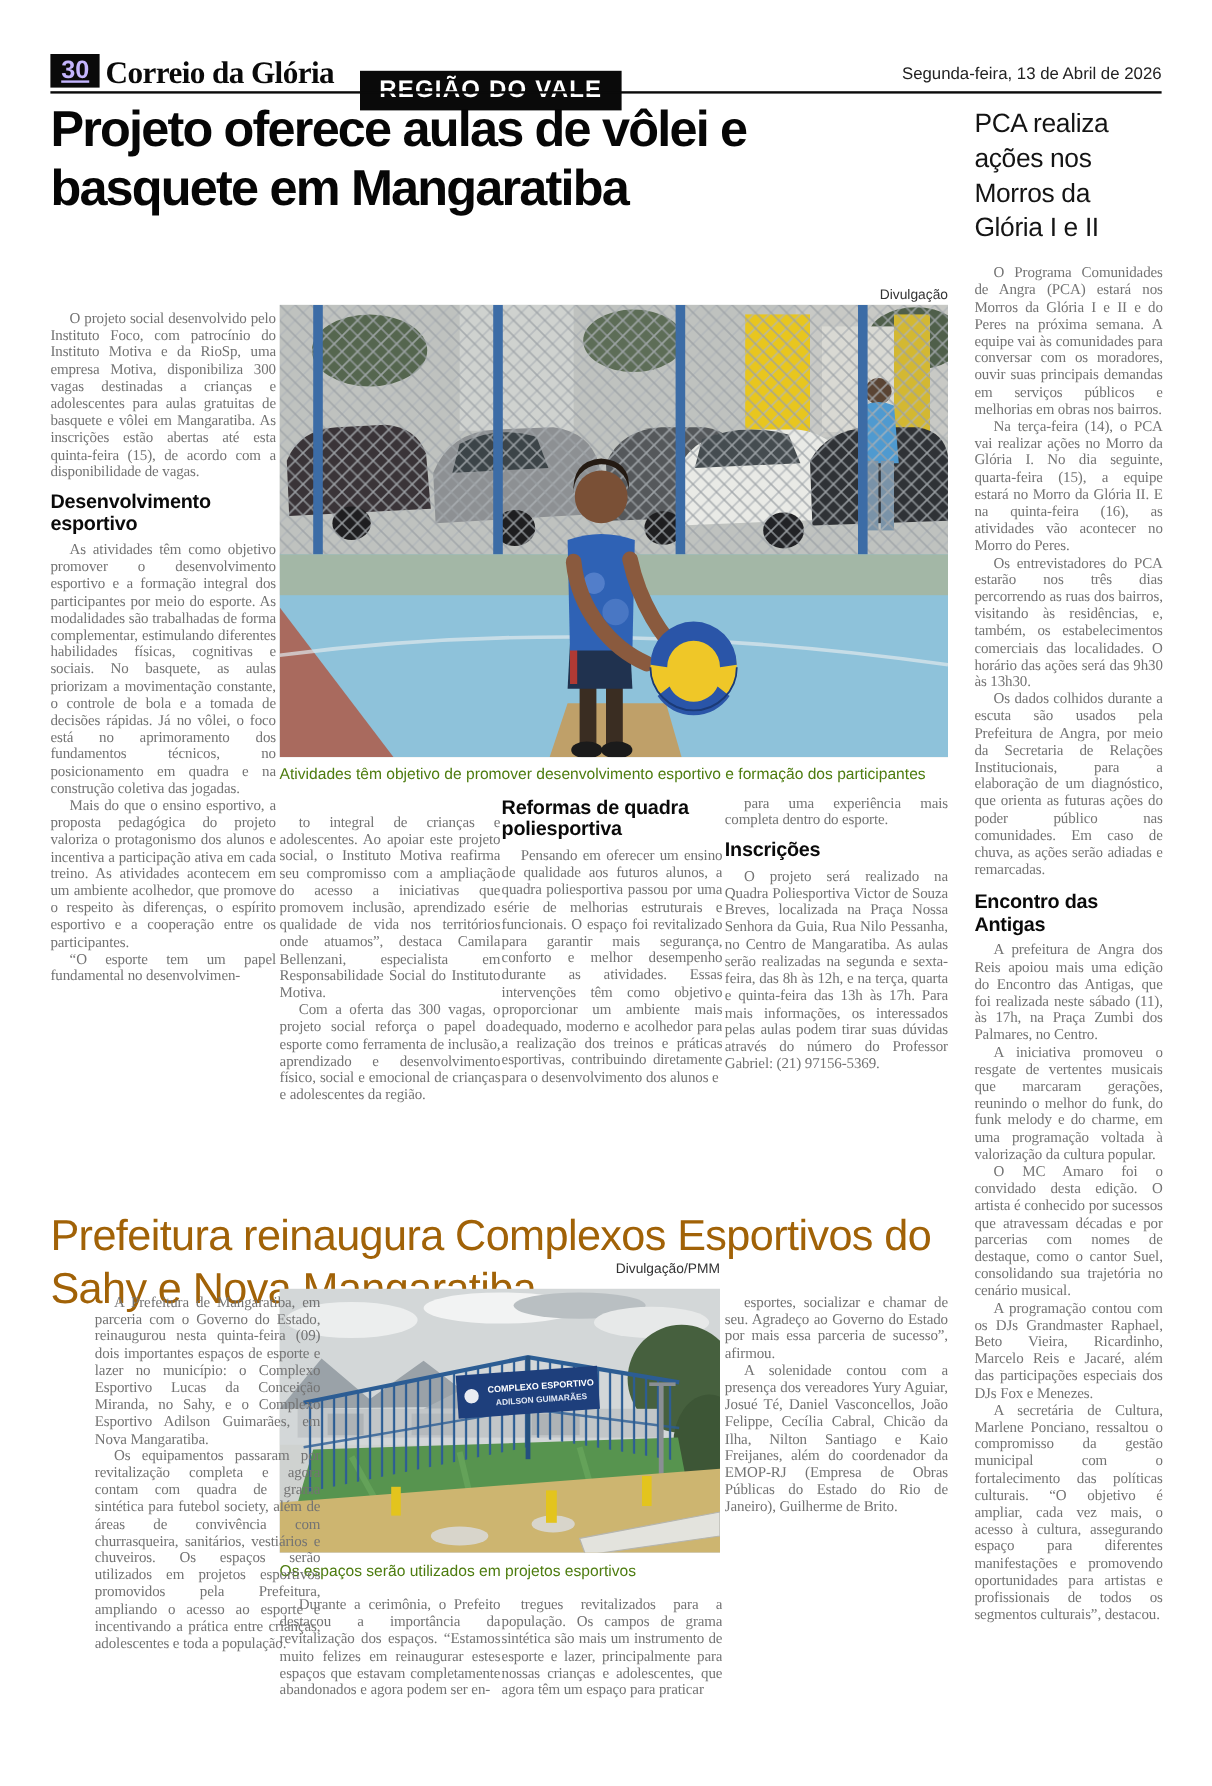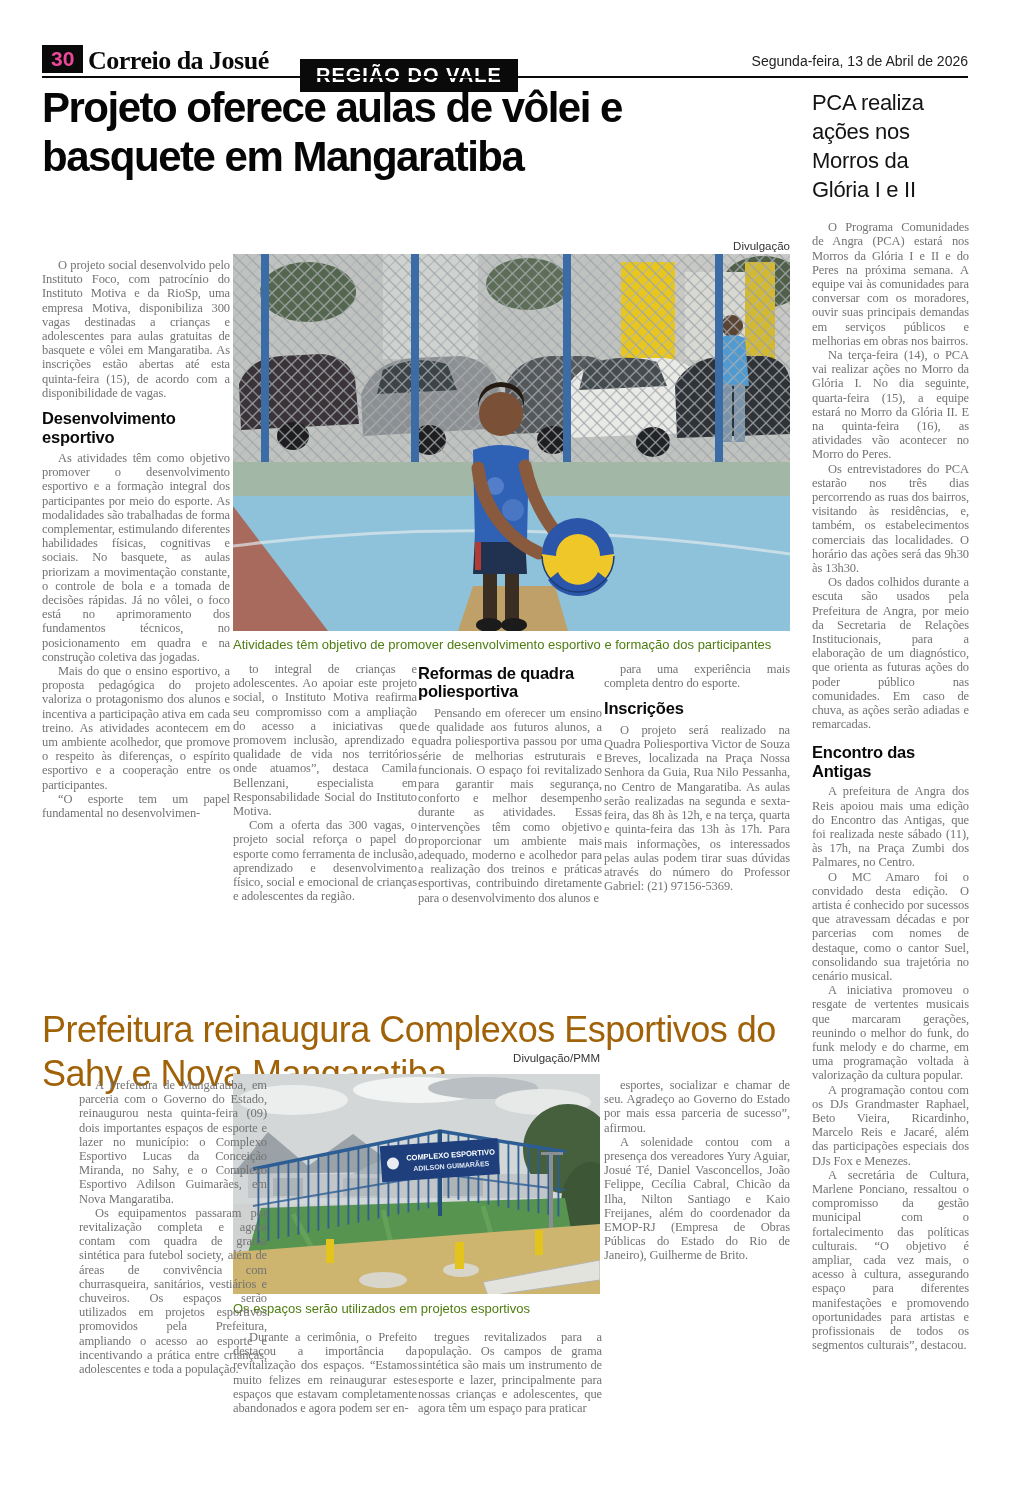--- a/index.html
+++ b/index.html
@@ -2,22 +2,22 @@
 <html lang="pt-BR"><head>
 <meta charset="utf-8">
 <style>
   * { margin:0; padding:0; box-sizing:border-box; }
   html,body { background:#ffffff; }
   .page { position:relative; width:1010px; height:1488px; margin:0 auto; background:#fff;
           font-family:"Liberation Sans", sans-serif; color:#111; overflow:hidden; }
 
   
   .header-rule { position:absolute; left:42px; right:42px; top:76px; height:2px; background:#0a0a0a; }
-  .pagenum { position:absolute; left:42px; top:45px; background:#0a0a0a; color:#ec4899;
-             font-size:21px; font-weight:700; padding:3px 9px 4px; line-height:1; }
+  .pagenum { position:absolute; left:42px; top:45px; background:#0a0a0a; color:#c4b5fd;
+             font-size:21px; font-weight:700; padding:3px 9px 4px; line-height:1;text-decoration:underline; }
   .logo { position:absolute; left:88px; top:46px; font-family:"Liberation Serif", serif;
           font-weight:700; font-size:26px; letter-spacing:-0.5px; color:#0a0a0a; }
   .kicker { position:absolute; left:300px; top:59px; background:#0a0a0a; color:#fff;
             font-size:20px; font-weight:700; letter-spacing:1px; padding:5px 16px 6px; line-height:1.1; }
   .date { position:absolute; right:42px; top:53px; font-size:14px; color:#222; }
 
   
   .headline1 { position:absolute; left:42px; top:84px; width:700px; font-size:42px; line-height:1.16;
                font-weight:800; letter-spacing:-1.5px; color:#060606; }
   .subheadline1 { position:absolute; left:42px; top:212px; width:740px; font-size:23px;
@@ -31,21 +31,21 @@
   .photo1 { left:233px; top:254px; width:557px; height:377px; }
   .photo2 { left:233px; top:1074px; width:367px; height:220px; }
   .photo svg { display:block; width:100%; height:100%; }
 
   .caption { position:absolute; font-size:13px; font-weight:500; color:#4d7c0f; }
   .caption1 { left:233px; top:637px; width:557px; }
   .caption2 { left:233px; top:1301px; width:367px; }
 
   .col { position:absolute; overflow:hidden; }
   .a1c1 { left:42px;  top:258px;  width:188px; height:700px; }
-  .a1c2 { left:233px; top:662px;  width:184px; height:296px; }
+  .a1c2 { left:233px; top:678px;  width:184px; height:296px; }
   .a1c3 { left:418px; top:662px;  width:184px; height:296px; }
   .a1c4 { left:604px; top:662px;  width:186px; height:296px; }
 
   p.body { font-family:"Liberation Serif", serif; font-size:12.5px; line-height:14.2px;
            letter-spacing:-0.1px; text-align:justify; text-indent:16px; color:#737373; }
   h3.colhead { font-size:16.5px; line-height:1.12; font-weight:700; letter-spacing:-0.2px;
                color:#0a0a0a; margin:9px 0 5px; }
   .col > h3.colhead:first-child { margin-top:2px; }
 
   
@@ -61,21 +61,21 @@
   .a2c2 { left:233px; top:1330px; width:184px; height:152px; }
   .a2c3 { left:418px; top:1330px; width:184px; height:152px; }
   .a2c4 { left:604px; top:1078px; width:186px; height:402px; }
 </style>
 </head>
 <body>
 
 <div class="page">
 
   <div class="pagenum">30</div>
-  <div class="logo">Correio da Josué</div>
+  <div class="logo">Correio da Glória</div>
   <div class="kicker">REGIÃO DO VALE</div>
   <div class="date">Segunda-feira, 13 de Abril de 2026</div>
   <div class="header-rule"></div>
 
   <h1 class="headline1">Projeto oferece aulas de vôlei e basquete em Mangaratiba</h1>
 
   <div class="credit credit1">Divulgação</div>
 
   <div class="photo photo1">
     <svg viewBox="0 0 557 377" preserveAspectRatio="none">
@@ -172,22 +172,22 @@
   </div>
 
   <div class="sidebar">
     <h2>PCA realiza ações nos Morros da Glória I e II</h2>
     <p class="body">O Programa Comunidades de Angra (PCA) estará nos Morros da Glória I e II e do Peres na próxima semana. A equipe vai às comunidades para conversar com os moradores, ouvir suas principais demandas em serviços públicos e melhorias em obras nos bairros.</p>
     <p class="body">Na terça-feira (14), o PCA vai realizar ações no Morro da Glória I. No dia seguinte, quarta-feira (15), a equipe estará no Morro da Glória II. E na quinta-feira (16), as atividades vão acontecer no Morro do Peres.</p>
     <p class="body">Os entrevistadores do PCA estarão nos três dias percorrendo as ruas dos bairros, visitando às residências, e, também, os estabelecimentos comerciais das localidades. O horário das ações será das 9h30 às 13h30.</p>
     <p class="body">Os dados colhidos durante a escuta são usados pela Prefeitura de Angra, por meio da Secretaria de Relações Institucionais, para a elaboração de um diagnóstico, que orienta as futuras ações do poder público nas comunidades. Em caso de chuva, as ações serão adiadas e remarcadas.</p>
     <h3 class="colhead">Encontro das Antigas</h3>
     <p class="body">A prefeitura de Angra dos Reis apoiou mais uma edição do Encontro das Antigas, que foi realizada neste sábado (11), às 17h, na Praça Zumbi dos Palmares, no Centro.</p>
+    <p class="body">A iniciativa promoveu o resgate de vertentes musicais que marcaram gerações, reunindo o melhor do funk, do funk melody e do charme, em uma programação voltada à valorização da cultura popular.</p>
     <p class="body">O MC Amaro foi o convidado desta edição. O artista é conhecido por sucessos que atravessam décadas e por parcerias com nomes de destaque, como o cantor Suel, consolidando sua trajetória no cenário musical.</p>
-    <p class="body">A iniciativa promoveu o resgate de vertentes musicais que marcaram gerações, reunindo o melhor do funk, do funk melody e do charme, em uma programação voltada à valorização da cultura popular.</p>
     <p class="body">A programação contou com os DJs Grandmaster Raphael, Beto Vieira, Ricardinho, Marcelo Reis e Jacaré, além das participações especiais dos DJs Fox e Menezes.</p>
     <p class="body">A secretária de Cultura, Marlene Ponciano, ressaltou o compromisso da gestão municipal com o fortalecimento das políticas culturais. “O objetivo é ampliar, cada vez mais, o acesso à cultura, assegurando espaço para diferentes manifestações e promovendo oportunidades para artistas e profissionais de todos os segmentos culturais”, destacou.</p>
   </div>
 
   <h1 class="headline2">Prefeitura reinaugura Complexos Esportivos do Sahy e Nova Mangaratiba</h1>
   <div class="credit credit2">Divulgação/PMM</div>
 
   <div class="photo photo2">
     <svg viewBox="0 0 367 220" preserveAspectRatio="none">
       <defs>

